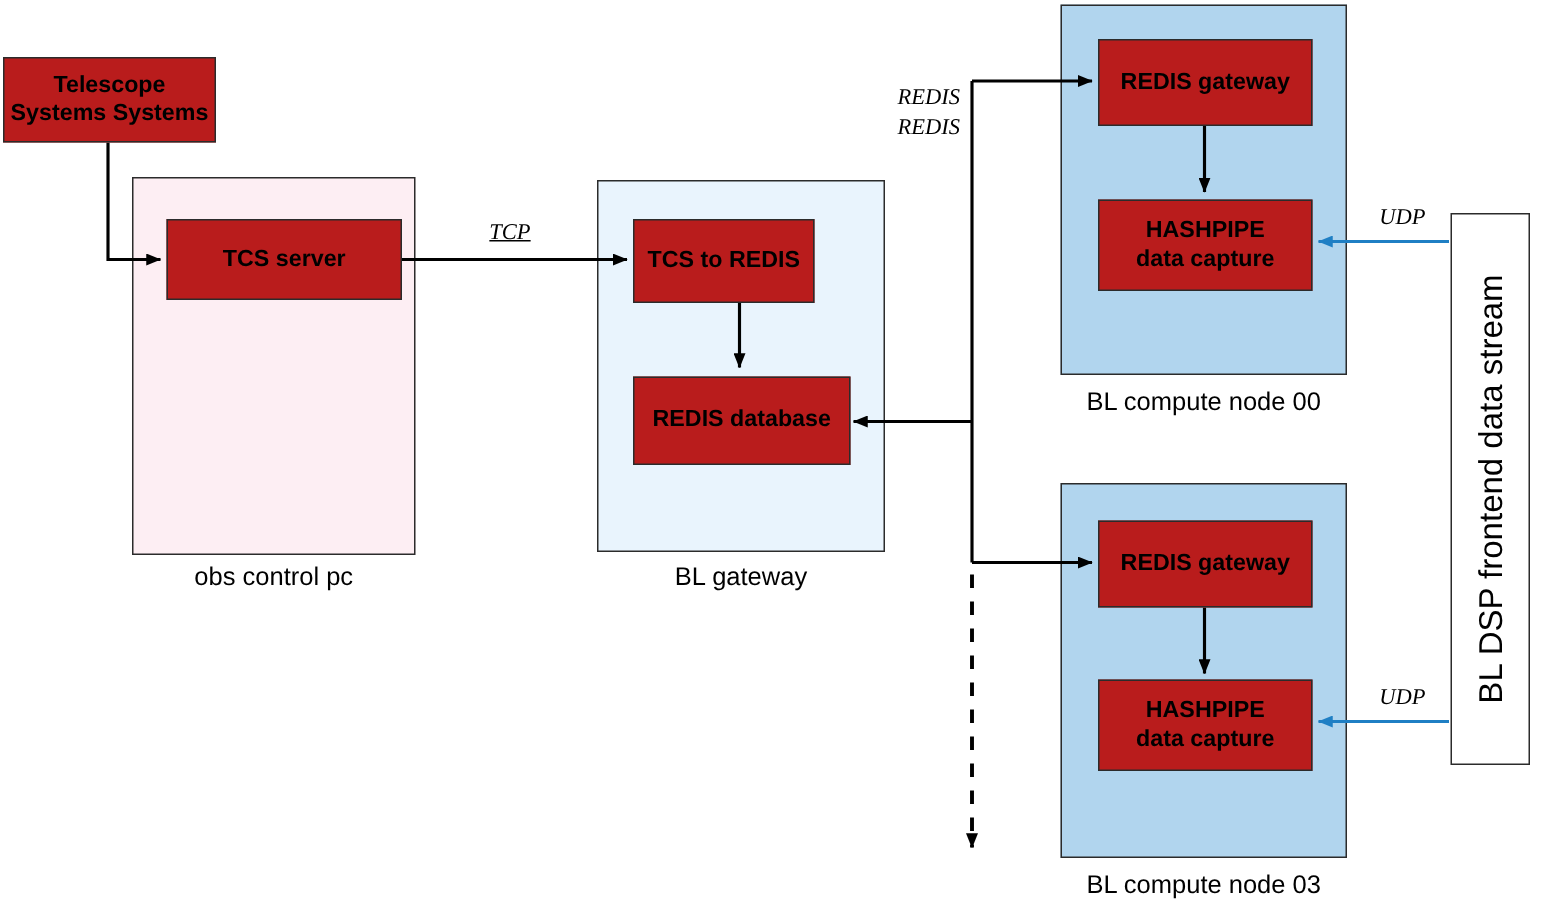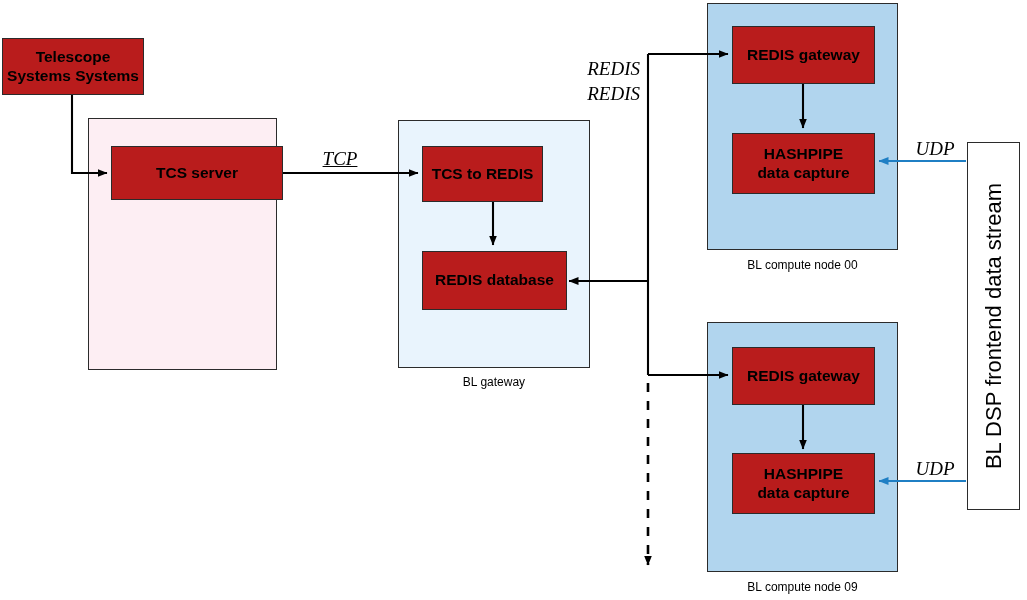--- a/index.html
+++ b/index.html
@@ -4,49 +4,50 @@
 <style>
   html,body{margin:0;padding:0;background:#ffffff;}
   body{width:1027px;height:600px;overflow:hidden;
        font-family:"Liberation Sans",sans-serif;color:#000;}
   #canvas{position:relative;width:1027px;height:600px;}
 
   .box{position:absolute;box-sizing:border-box;border:1.6px solid #2b2b2b;
        background:#b91c1c;display:flex;align-items:center;justify-content:center;
        text-align:center;font-size:15.5px;line-height:1.18;color:#000;font-weight:bold;}
   .group{position:absolute;box-sizing:border-box;border:1.6px solid #2b2b2b;}
-  .caption{position:absolute;font-size:12px;text-align:center;color:#000;
+  .caption{position:absolute;font-size:17px;text-align:center;color:#000;
            white-space:nowrap;}
   .edge-label{position:absolute;font-family:"Liberation Serif",serif;
-              font-style:italic;font-size:19px;color:#000;white-space:nowrap;
+              font-style:italic;font-size:15px;color:#000;white-space:nowrap;
               text-align:center;line-height:1.32;}
   .vert-box{position:absolute;box-sizing:border-box;border:1.6px solid #2b2b2b;
             background:#ffffff;}
   .vert-text{position:absolute;left:50%;top:50%;
              transform:translate(-50%,-50%) rotate(-90deg);
              transform-origin:center center;white-space:nowrap;
              font-size:22px;color:#000;}
   svg.wires{position:absolute;left:0;top:0;width:1027px;height:600px;
             overflow:visible;pointer-events:none;}
 </style>
 </head>
 <body>
 
 <div id="canvas">
 
   <div class="group" style="left:88px;top:118px;width:189px;height:252px;background:#fdeef3;"></div>
+  <div class="caption" style="left:88px;top:375px;width:189px;">obs control pc</div>
 
   <div class="group" style="left:398px;top:120px;width:192px;height:248px;background:#e9f4fd;"></div>
   <div class="caption" style="left:398px;top:375px;width:192px;">BL gateway</div>
 
   <div class="group" style="left:707px;top:3px;width:191px;height:247px;background:#b1d5ee;"></div>
   <div class="caption" style="left:707px;top:258px;width:191px;">BL compute node 00</div>
 
   <div class="group" style="left:707px;top:322px;width:191px;height:250px;background:#b1d5ee;"></div>
-  <div class="caption" style="left:707px;top:580px;width:191px;">BL compute node 09</div>
+  <div class="caption" style="left:707px;top:580px;width:191px;">BL compute node 03</div>
 
   <svg class="wires" viewBox="0 0 1027 600">
     <defs>
       <marker id="arrBlack" markerWidth="10" markerHeight="8" refX="9.5" refY="4" orient="auto" markerUnits="userSpaceOnUse">
         <path d="M0,0 L10,4 L0,8 z" fill="#000"></path>
       </marker>
       <marker id="arrBlue" markerWidth="10" markerHeight="8" refX="9.5" refY="4" orient="auto" markerUnits="userSpaceOnUse">
         <path d="M0,0 L10,4 L0,8 z" fill="#1f7fc4"></path>
       </marker>
     </defs>
@@ -76,21 +77,21 @@
     <path d="M803,405 L803,449" fill="none" stroke="#000" stroke-width="2.1" marker-end="url(#arrBlack)"></path>
   </svg>
 
   <div class="box" style="left:2px;top:38px;width:142px;height:57px;">
     <span>
       <span>Telescope</span><br>
       <span>Systems Systems</span>
     </span>
   </div>
 
-  <div class="box" style="left:111px;top:146px;width:172px;height:54px;">TCS server</div>
+  <div class="box" style="left:111px;top:146px;width:157px;height:54px;">TCS server</div>
 
   <div class="box" style="left:422px;top:146px;width:121px;height:56px;">TCS to REDIS</div>
 
   <div class="box" style="left:422px;top:251px;width:145px;height:59px;">REDIS database</div>
 
   <div class="box" style="left:732px;top:26px;width:143px;height:58px;">REDIS gateway</div>
 
   <div class="box" style="left:732px;top:133px;width:143px;height:61px;">
     <span>
       <span>HASHPIPE</span><br>

